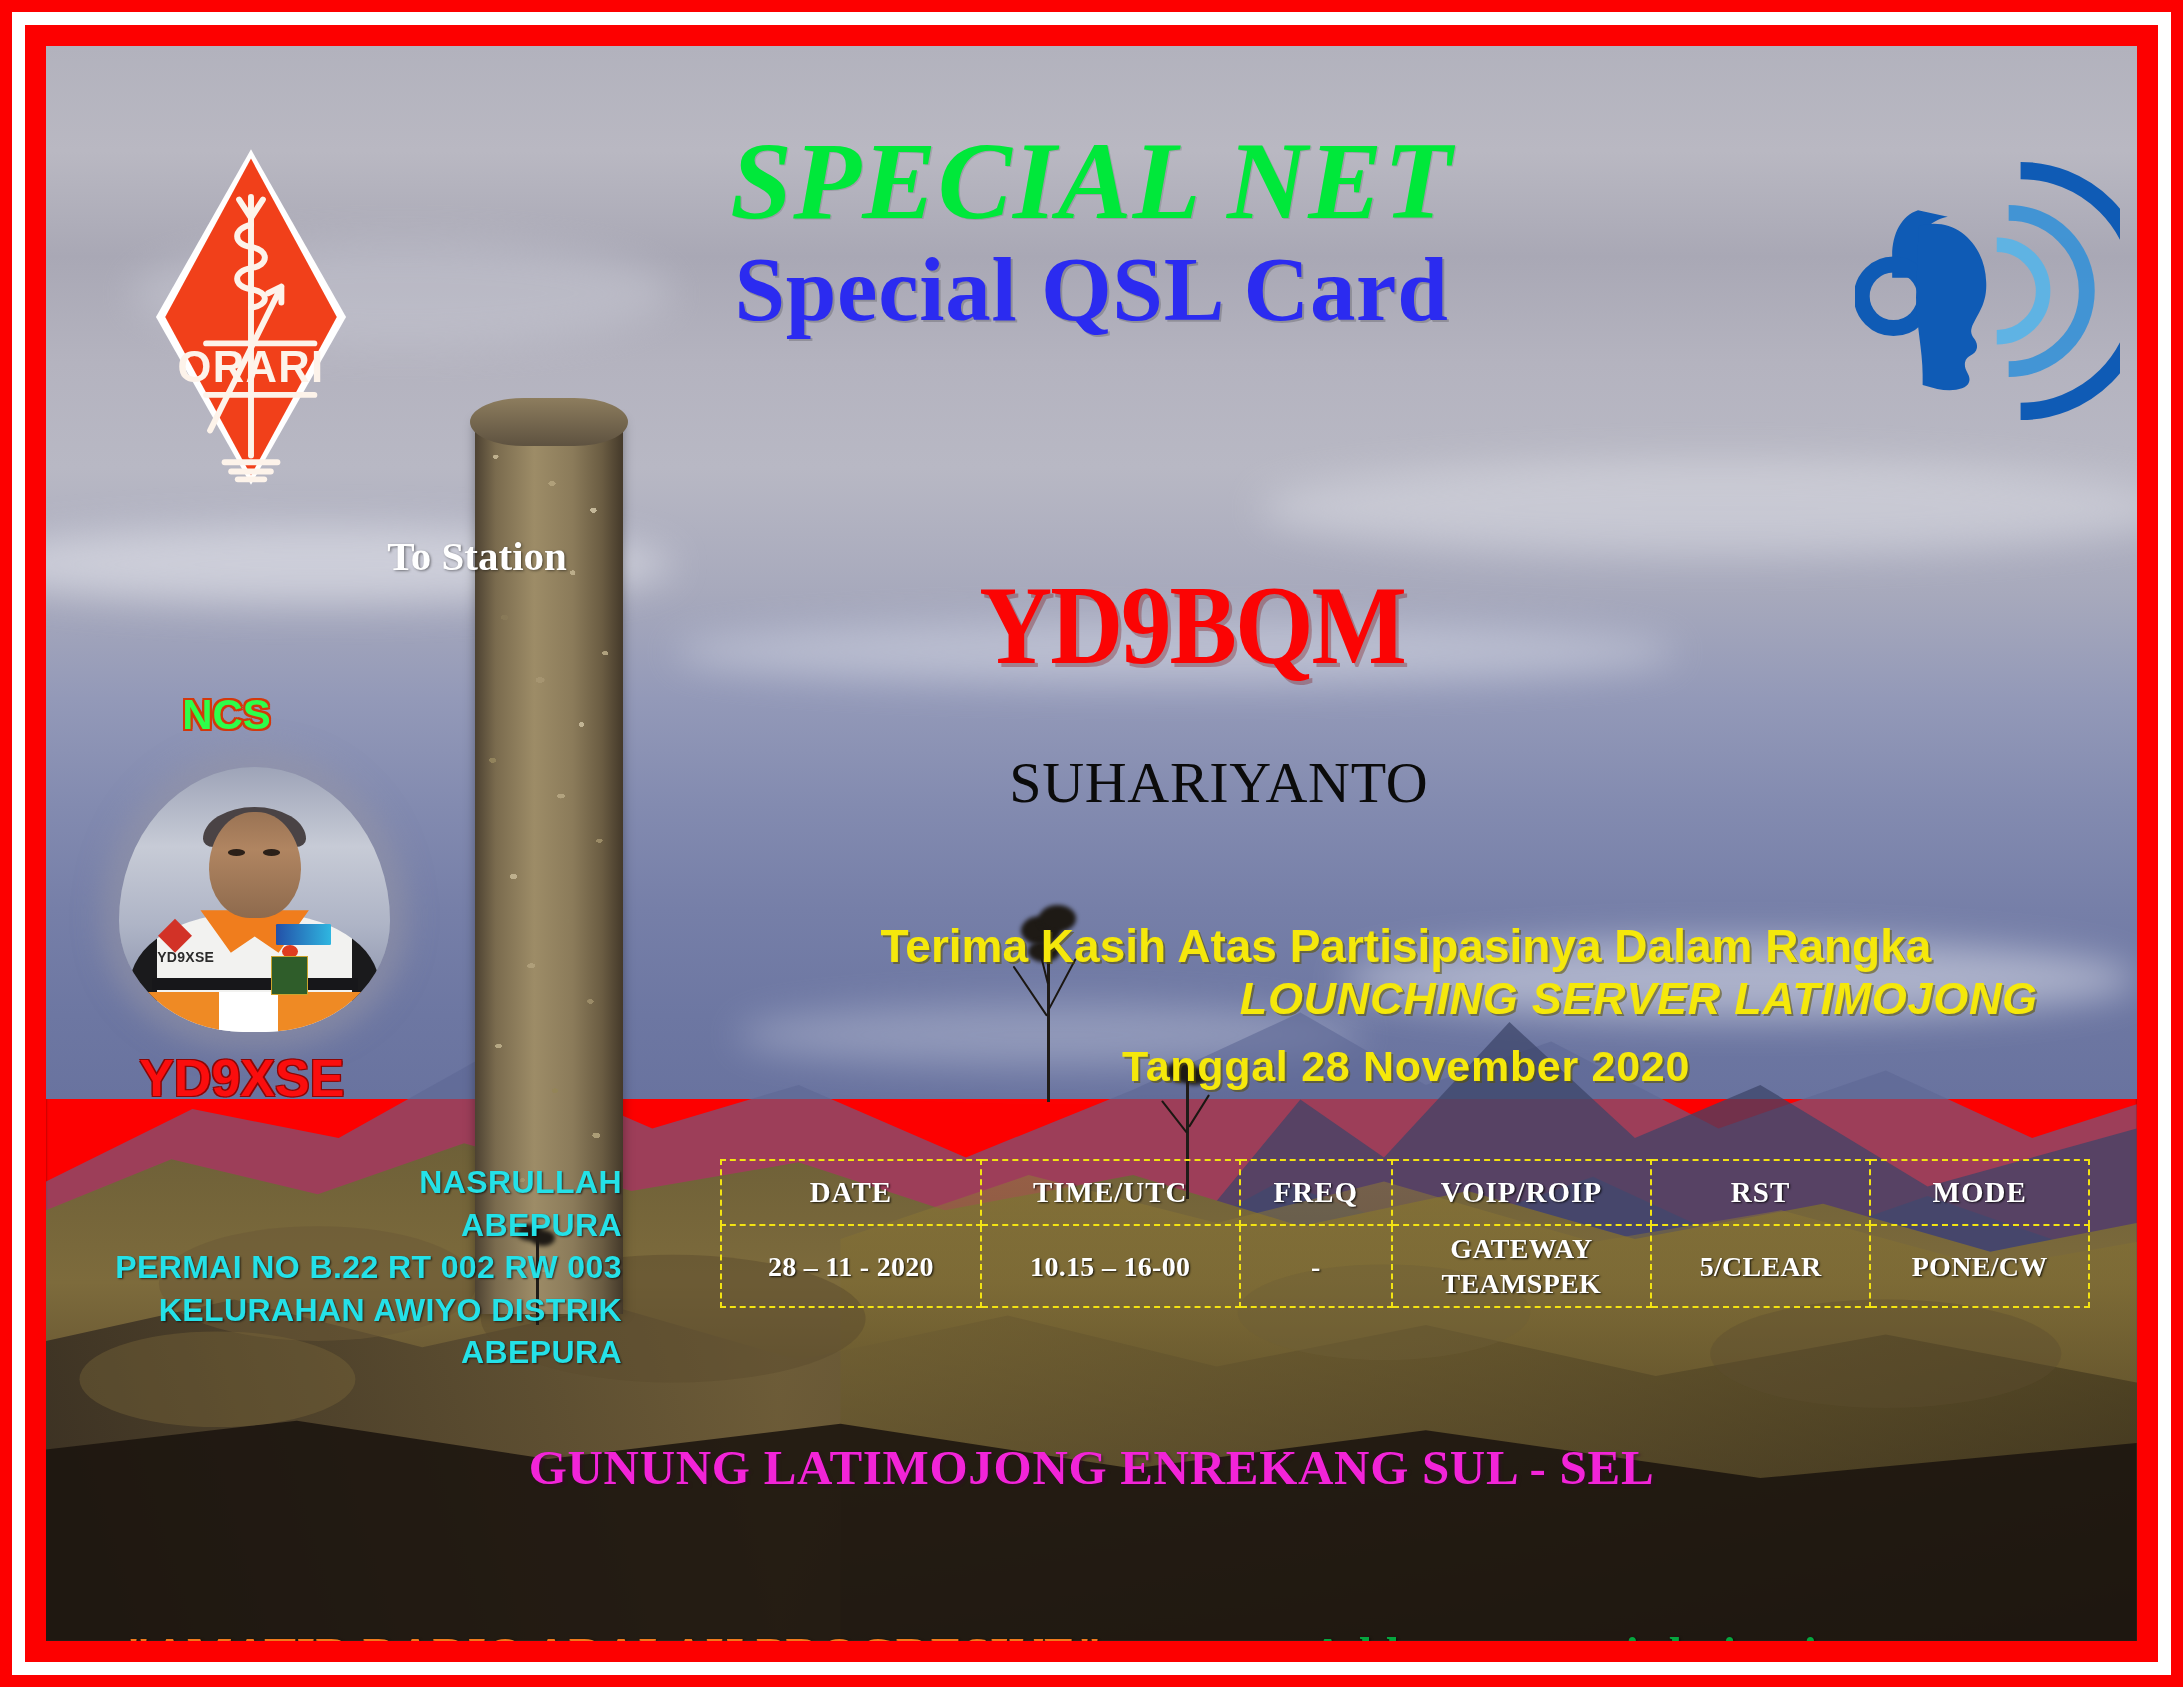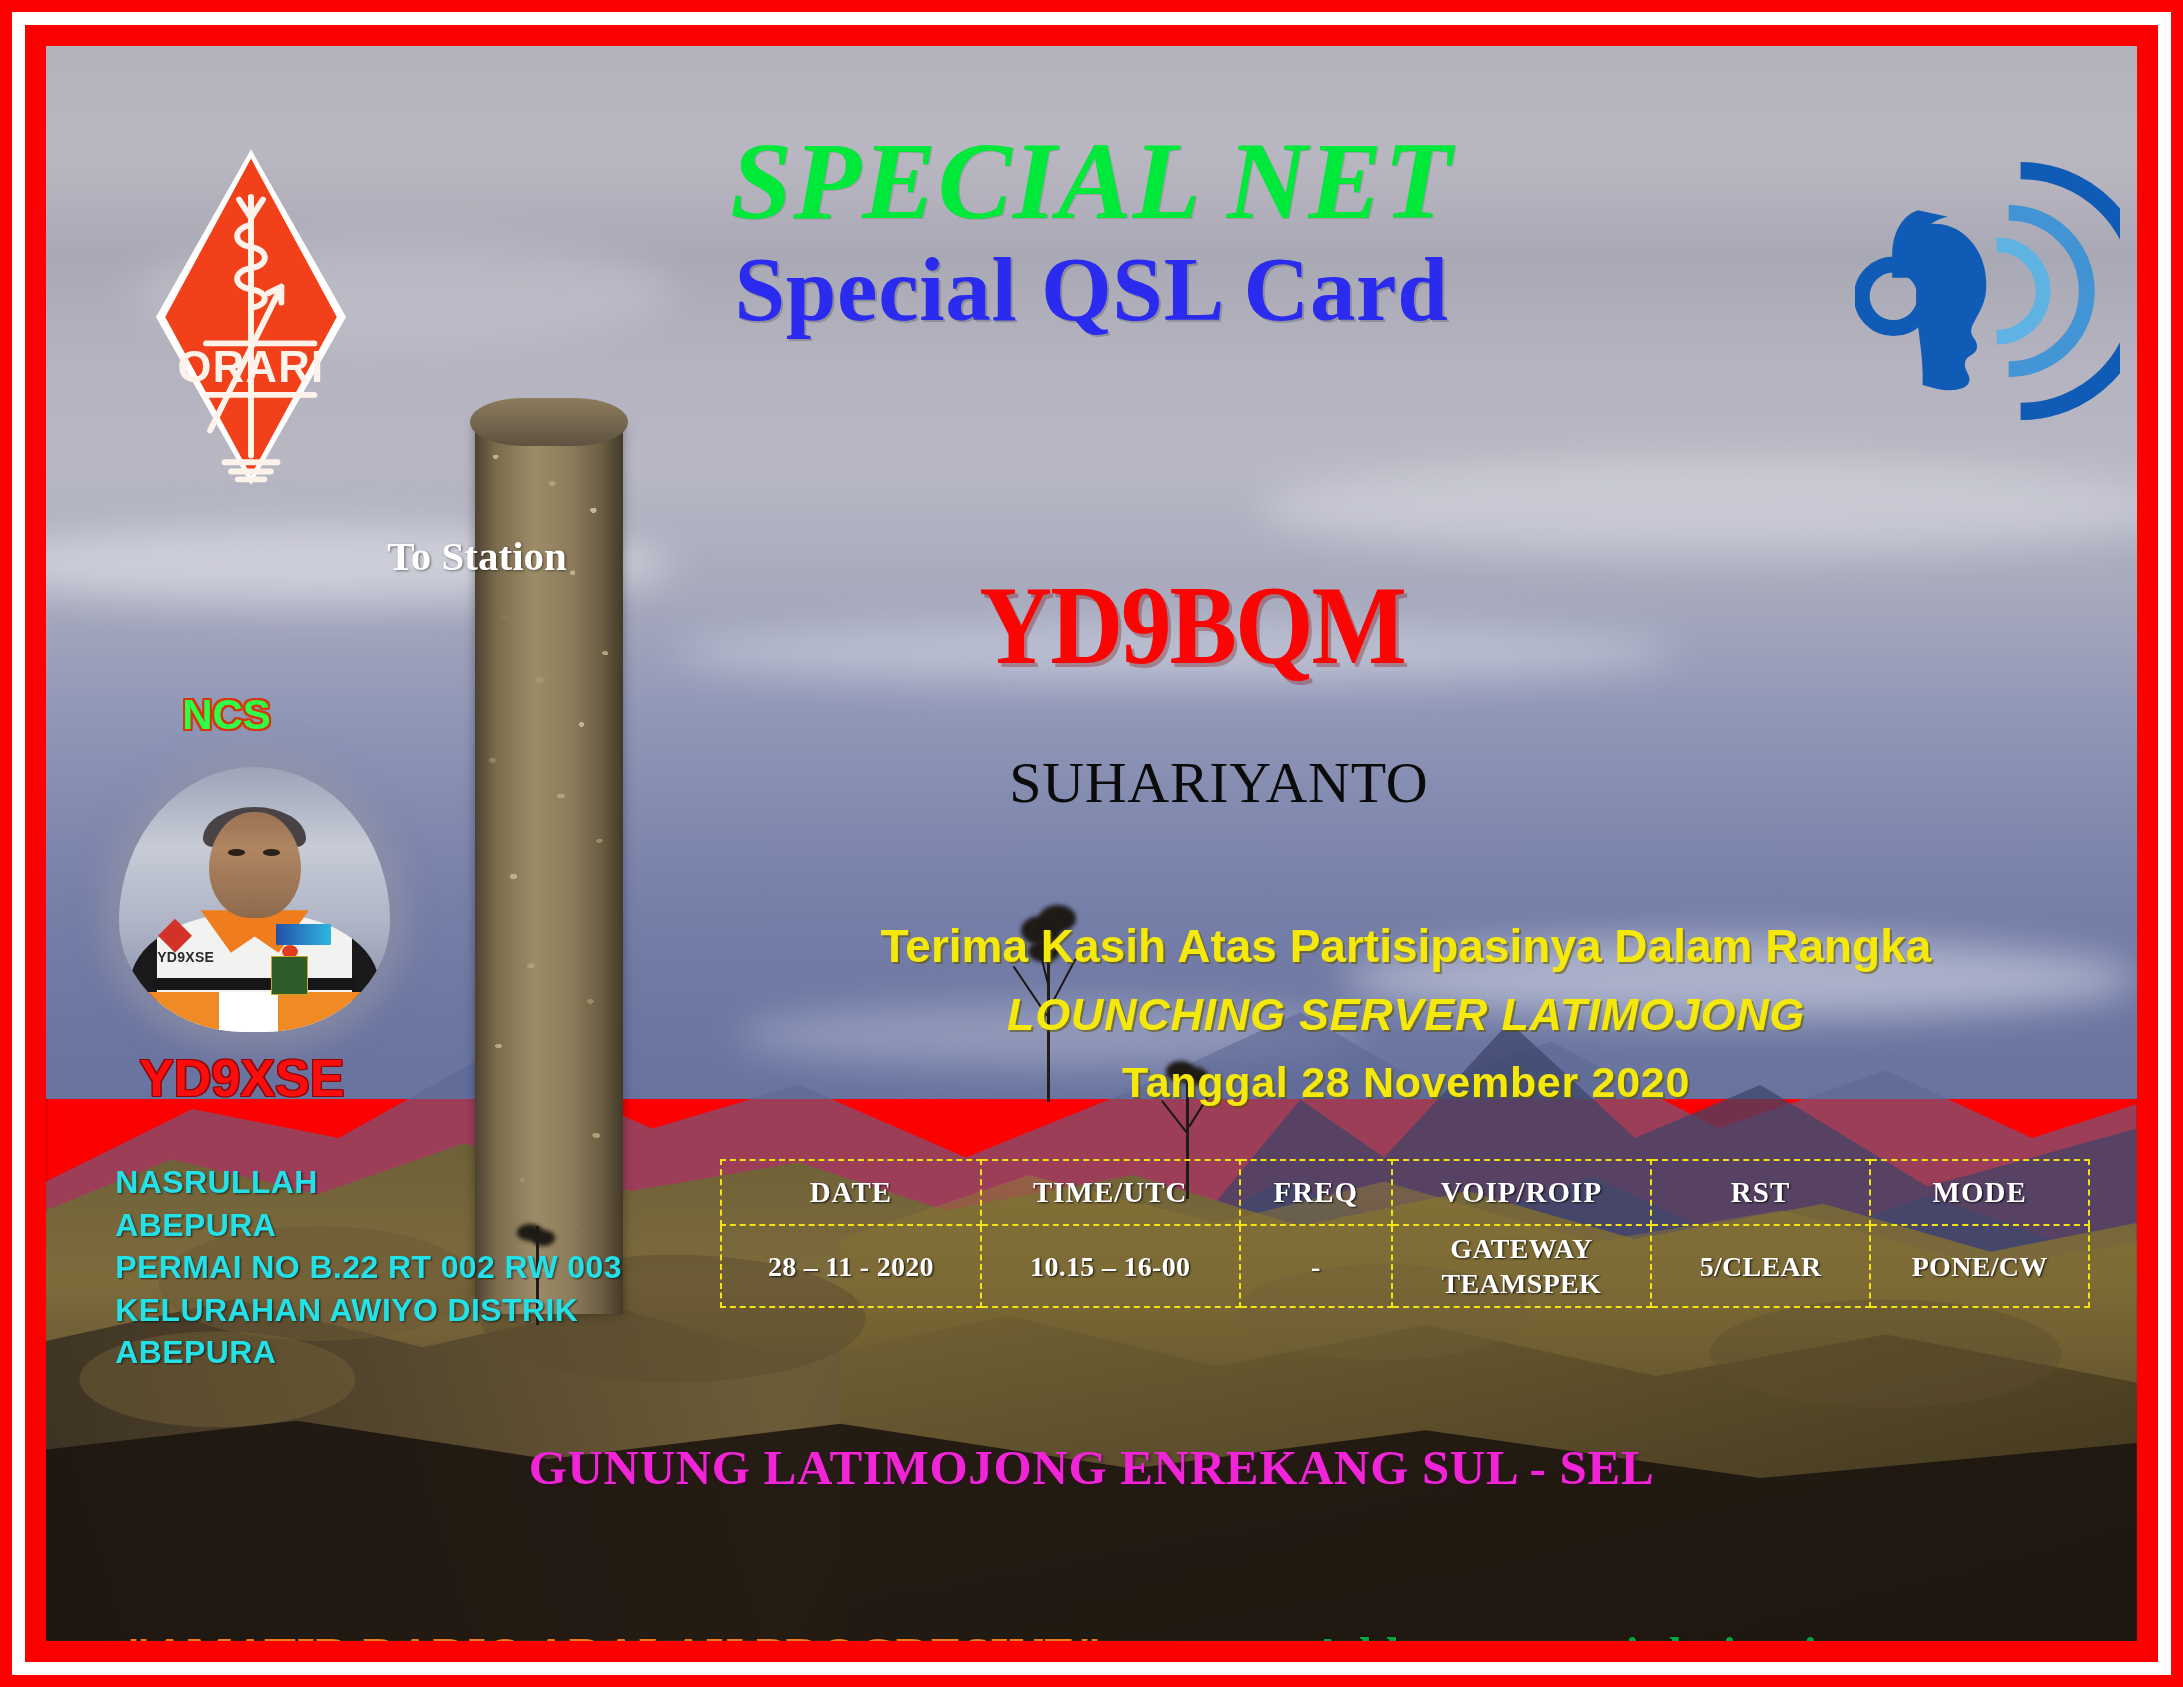--- a/index.html
+++ b/index.html
@@ -179,36 +179,36 @@
     text-shadow:-1.3px -1.3px 0 #8c0606,1.3px -1.3px 0 #8c0606,-1.3px 1.3px 0 #8c0606,1.3px 1.3px 0 #8c0606;
   }
 
   
   #address-block{
     position:absolute;left:69px;top:1115px;
     font-family:"Liberation Sans",sans-serif;font-weight:bold;font-size:32px;
     color:#24e1e8;line-height:1.33;letter-spacing:0.4px;
     text-shadow:1.3px 1.3px 2px rgba(0,0,0,.6);
   }
-  #address-block div{white-space:nowrap;}
+  #address-block div{white-space:nowrap;text-align:right;}
 
   
   #thanks-block{
     position:absolute;left:728px;right:99px;top:873px;text-align:center;
     color:#f5e80b;
   }
   #thanks-line1{
     font-family:"Liberation Sans",sans-serif;font-weight:bold;font-size:46px;letter-spacing:0px;
     text-shadow:2px 2px 0 rgba(90,80,0,.55);
   }
   #thanks-line2{
-    margin-top:16px;
     font-family:"Liberation Sans",sans-serif;font-weight:bold;font-style:italic;
     font-size:45px;letter-spacing:0.7px;
     text-shadow:2px 2px 0 rgba(90,80,0,.55);
+    text-align:right;
   }
   #thanks-line3{
     margin-top:17px;
     font-family:"Liberation Sans",sans-serif;font-weight:bold;font-size:43px;letter-spacing:0.7px;
     text-shadow:2px 2px 0 rgba(90,80,0,.55);
   }
 
   
   #log-table{
     position:absolute;left:674px;top:1113px;width:1370px;

